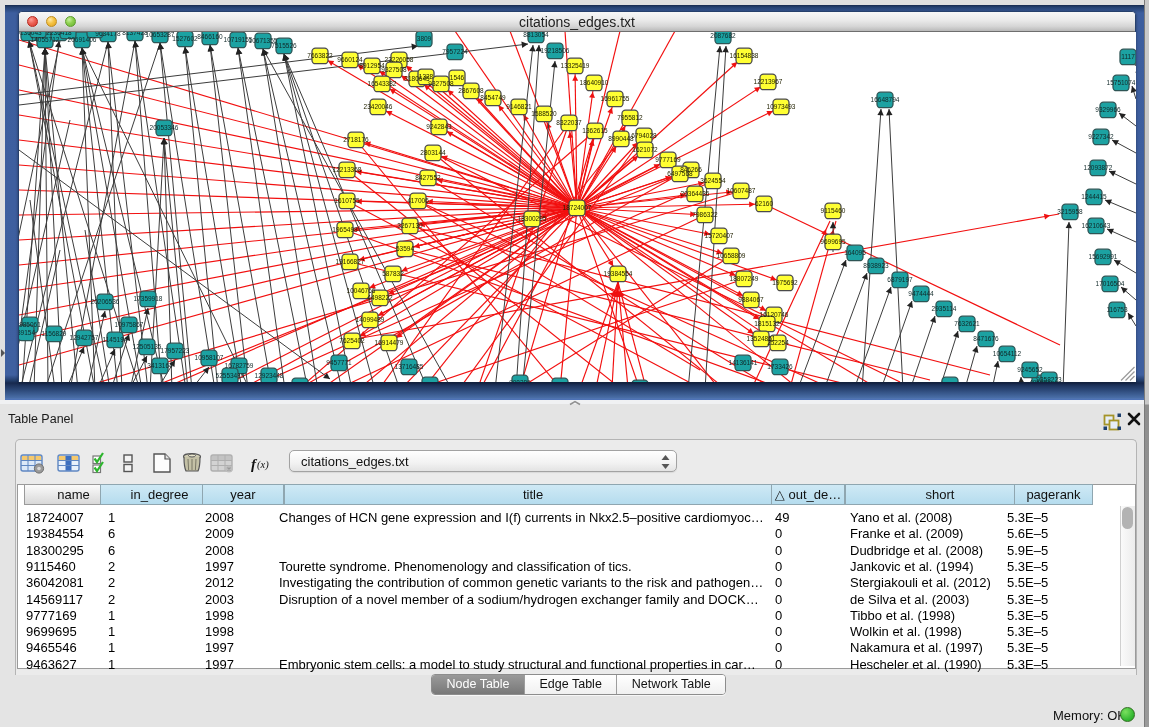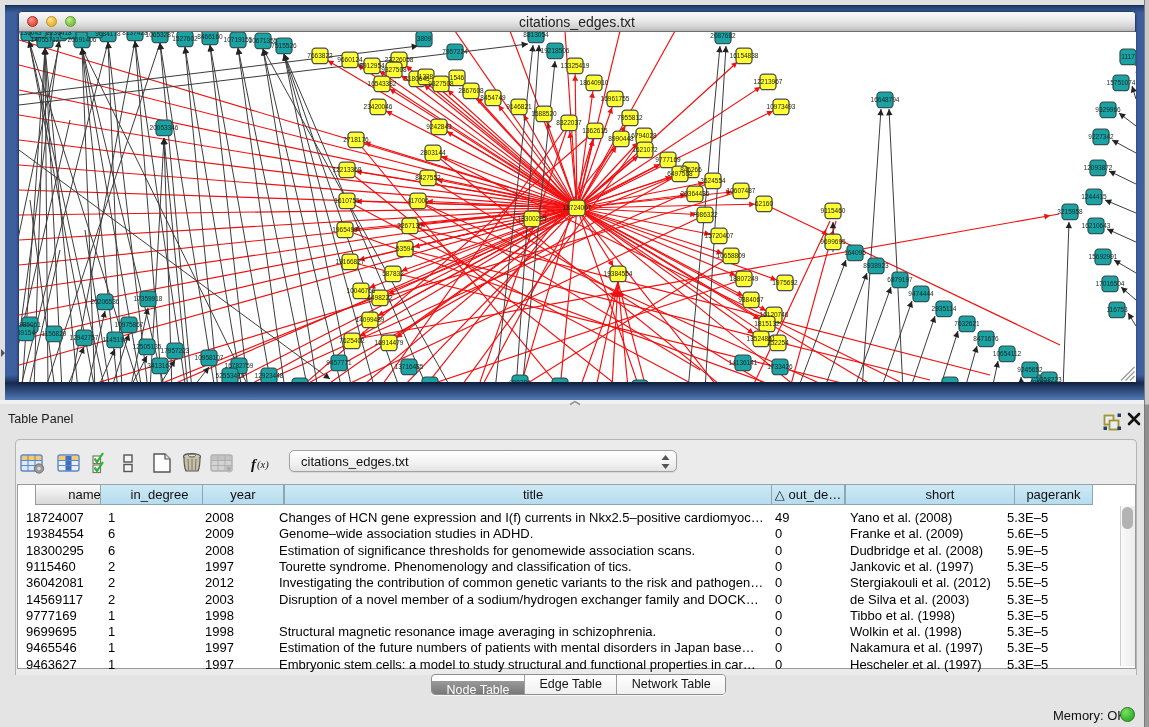--- a/index.html
+++ b/index.html
@@ -16,21 +16,21 @@
 #panel { left:0; top:404px; width:1144px; height:323px; background:#e4e4e4; }
 #paneltitle { left:8px; top:8px; font-size:12.5px; color:#1a1a1a; }
 #inner { left:15px; top:35px; width:1122px; height:236px; background:#ebebeb; border:1px solid #b4b4b4; border-radius:5px 5px 0 0; border-bottom:none; }
 .thead { position:absolute; top:80px; height:21px; background:linear-gradient(180deg,#cfe9f5 0,#b5dcee 100%); border:1px solid #8fa6b0; font-size:13px; color:#111; text-align:center; line-height:20px; }
 .theadname { background:linear-gradient(180deg,#fbfbfb 0,#d8d8d8 100%); border:1px solid #9a9a9a; }
 #tbl { left:17px; top:80px; width:1119px; height:185px; background:#fff; border:1px solid #9a9a9a; }
 .trow { position:absolute; left:0; width:1135px; height:16px; font-size:13px; color:#000; }
 .trow span { position:absolute; top:0; white-space:nowrap; }
 #tabs { left:431px; top:270px; height:21px; display:flex; border:1px solid #8d8d8d; border-radius:4px; overflow:hidden; background:#fff; box-shadow:0 1px 0 rgba(255,255,255,.7); }
 .tab { font-size:12.5px; line-height:19px; padding:0 14.5px; color:#111; background:linear-gradient(180deg,#ffffff 0,#f0f0f0 100%); border-left:1px solid #9d9d9d; }
-.tab:first-child { border-left:none;margin-top:6px; }
+.tab:first-child { border-left:none; }
 .tabsel { color:#fff; background:linear-gradient(180deg,#9a9a9a 0,#787878 100%); }
 #mem { left:1053px; top:304px; font-size:13px; color:#111; }
 #memdot { left:1120px; top:303px; width:15px; height:15px; border-radius:50%; background:radial-gradient(circle at 35% 30%,#7ae05e,#2fb52f 70%); border:1.5px solid #2f6e1f; }
 #redge { left:1144px; top:0; width:5px; height:727px; background:linear-gradient(180deg,#c9c9c9 0,#c9c9c9 404px,#8e8e8e 405px,#9a9a9a 100%); border-left:1px solid #7a7a7a; }
 </style></head>
 <body>
 <div id="app">
   <div class="abs" id="desk"></div>
   <div class="abs" id="blue"></div>
   <div class="abs" style="left:0;top:400px;width:1144px;height:4px;background:#f0f1f3"></div>
@@ -762,61 +762,59 @@
 </svg>
 
 <div class="abs" style="left:289px;top:46px;width:388px;height:22px;background:linear-gradient(180deg,#ffffff 0,#f2f2f2 60%,#e3e3e3 100%);border:1px solid #a2a2a2;border-radius:5px;box-shadow:0 1px 1px rgba(0,0,0,0.08)">
  <span style="position:absolute;left:11px;top:3px;font-size:13px;color:#111">citations_edges.txt</span>
  <svg style="position:absolute;right:5px;top:3px" width="11" height="16">
   <polygon points="5.5,1 9.5,6 1.5,6" fill="#555"></polygon>
   <polygon points="5.5,15 9.5,10 1.5,10" fill="#555"></polygon>
  </svg>
 </div>
     <div class="abs" id="tbl"></div>
-    <div class="thead theadname" style="left:35px;width:99px">name</div>
+    <div class="thead theadname" style="left:24px;width:99px">name</div>
 <div class="thead" style="left:100px;width:119px">in_degree</div>
 <div class="thead" style="left:202px;width:82px">year</div>
 <div class="thead" style="left:284px;width:498px">title</div>
 <div class="thead" style="left:771px;width:74px">△ out_de…</div>
 <div class="thead" style="left:845px;width:190px">short</div>
 <div class="thead" style="left:1014px;width:79px">pagerank</div>
     <div class="trow" style="top:106.0px">
         <span style="left:26px">18724007</span>
         <span style="left:108px">1</span>
         <span style="left:205px">2008</span>
         <span style="left:279px">Changes of HCN gene expression and I(f) currents in Nkx2.5–positive cardiomyoc…</span>
         <span style="left:775px">49</span>
         <span style="left:850px">Yano et al. (2008)</span>
         <span style="left:1007px">5.3E–5</span>
       </div>
 <div class="trow" style="top:122.3px">
         <span style="left:26px">19384554</span>
         <span style="left:108px">6</span>
         <span style="left:205px">2009</span>
-        <span style="left:279px">Genome–wide association studies in ADHD.</span>
         <span style="left:775px">0</span>
         <span style="left:850px">Franke et al. (2009)</span>
         <span style="left:1007px">5.6E–5</span>
       </div>
 <div class="trow" style="top:138.6px">
         <span style="left:26px">18300295</span>
         <span style="left:108px">6</span>
         <span style="left:205px">2008</span>
-        <span style="left:279px">Estimation of significance thresholds for genomewide association scans.</span>
         <span style="left:775px">0</span>
         <span style="left:850px">Dudbridge et al. (2008)</span>
         <span style="left:1007px">5.9E–5</span>
       </div>
 <div class="trow" style="top:154.9px">
         <span style="left:26px">9115460</span>
         <span style="left:108px">2</span>
         <span style="left:205px">1997</span>
         <span style="left:279px">Tourette syndrome. Phenomenology and classification of tics.</span>
         <span style="left:775px">0</span>
-        <span style="left:850px">Jankovic et al. (1997)</span>
+        <span style="left:850px">Jankovic et al. (1994)</span>
         <span style="left:1007px">5.3E–5</span>
       </div>
 <div class="trow" style="top:171.2px">
         <span style="left:26px">36042081</span>
         <span style="left:108px">2</span>
         <span style="left:205px">2012</span>
         <span style="left:279px">Investigating the contribution of common genetic variants to the risk and pathogen…</span>
         <span style="left:775px">0</span>
         <span style="left:850px">Stergiakouli et al. (2012)</span>
         <span style="left:1007px">5.5E–5</span>
@@ -835,41 +833,39 @@
         <span style="left:108px">1</span>
         <span style="left:205px">1998</span>
         <span style="left:775px">0</span>
         <span style="left:850px">Tibbo et al. (1998)</span>
         <span style="left:1007px">5.3E–5</span>
       </div>
 <div class="trow" style="top:220.1px">
         <span style="left:26px">9699695</span>
         <span style="left:108px">1</span>
         <span style="left:205px">1998</span>
-        <span style="left:279px">Structural magnetic resonance image averaging in schizophrenia.</span>
         <span style="left:775px">0</span>
         <span style="left:850px">Wolkin et al. (1998)</span>
         <span style="left:1007px">5.3E–5</span>
       </div>
 <div class="trow" style="top:236.4px">
         <span style="left:26px">9465546</span>
         <span style="left:108px">1</span>
         <span style="left:205px">1997</span>
-        <span style="left:279px">Estimation of the future numbers of patients with mental disorders in Japan base…</span>
         <span style="left:775px">0</span>
         <span style="left:850px">Nakamura et al. (1997)</span>
         <span style="left:1007px">5.3E–5</span>
       </div>
 <div class="trow" style="top:252.7px">
         <span style="left:26px">9463627</span>
         <span style="left:108px">1</span>
         <span style="left:205px">1997</span>
         <span style="left:279px">Embryonic stem cells: a model to study structural and functional properties in car…</span>
         <span style="left:775px">0</span>
-        <span style="left:850px">Hescheler et al. (1997)</span>
+        <span style="left:850px">Hescheler et al. (1990)</span>
         <span style="left:1007px">5.3E–5</span>
       </div>
 
 <div class="abs" style="left:1120px;top:102px;width:15px;height:160px;background:linear-gradient(90deg,#fafafa,#ececec);border-left:1px solid #d0d0d0"></div>
 <div class="abs" style="left:1122px;top:103px;width:11px;height:22px;border-radius:5.5px;background:#b3b3b3"></div>
     <div class="abs" id="tabs">
       <div class="tab tabsel">Node Table</div>
       <div class="tab">Edge Table</div>
       <div class="tab">Network Table</div>
     </div>

